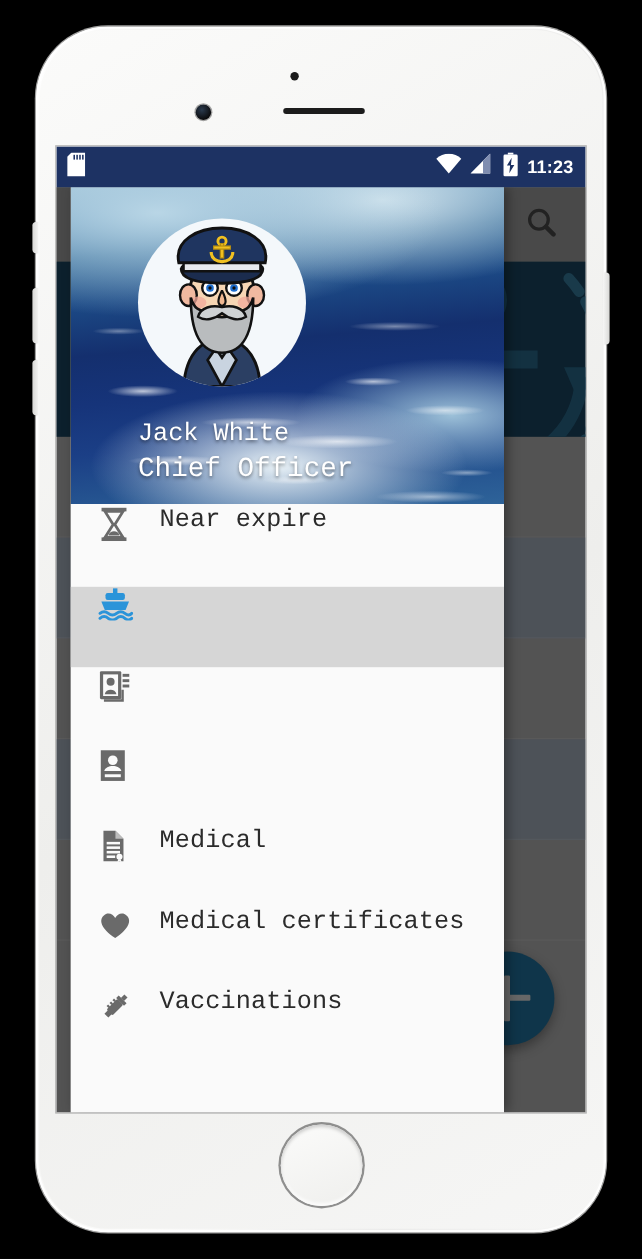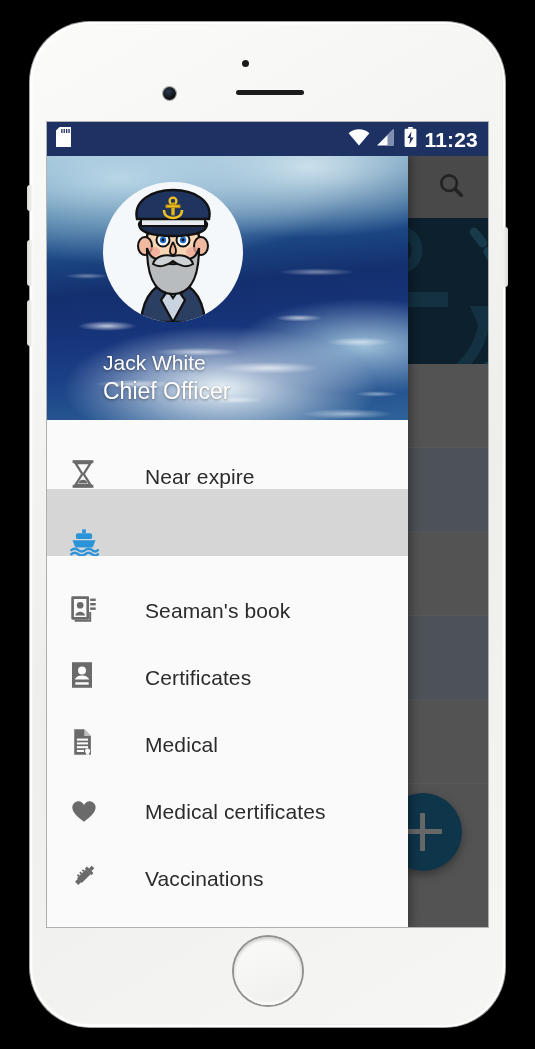--- a/index.html
+++ b/index.html
@@ -94,21 +94,21 @@
   
   .statusbar{
     position:absolute; left:0; top:0; width:100%; height:34px;
     background:#1d3263;
     display:flex; align-items:center;
     padding:0 10px 0 9px;
     color:#fff;
   }
   .sb-left{ display:flex; align-items:center; gap:6px; }
   .sb-right{ margin-left:auto; display:flex; align-items:center; gap:7px; }
-  .sb-time{ font-size:21px; font-weight:bold; letter-spacing:.2px; line-height:1; }
+  .sb-time{ font-size:15px; font-weight:bold; letter-spacing:.2px; line-height:1; }
   .ic{ display:block; }
 
   
   .app-bg{
     position:absolute; left:0; top:34px; right:0; bottom:0;
     background:#7c7c7c;
   }
   .app-toolbar{
     position:absolute; left:0; top:0; right:0; height:62px;
     background:#6e6e6e;
@@ -149,25 +149,25 @@
 
   
   .scrim{
     position:absolute; left:0; top:34px; right:0; bottom:0;
     background:rgba(0,0,0,0.33);
     pointer-events:none;
   }
 
   
   .drawer{
-    position:absolute; left:0; top:34px;
+    position:absolute; left:12px; top:34px;
     width:361px; bottom:0;
     background:#fafafa;
     box-shadow:3px 0 9px rgba(0,0,0,0.35);
-    display:flex; flex-direction:column;
+    display:flex; flex-direction:column;font-family:Liberation Mono, monospace;
   }
 
   
   .dh{
     position:relative;
     height:264px;
     overflow:hidden;
     flex:none;
   }
   .ocean{
@@ -214,25 +214,24 @@
     position:absolute; left:56px; bottom:14px;
     color:#ffffff;
     text-shadow:0 1px 3px rgba(0,0,0,.45);
   }
   .p-name{ font-size:21px; line-height:29px; }
   .p-rank{ font-size:23px; line-height:29px; }
 
   
   .menu{ flex:1; background:#fafafa; padding-top:2px; }
   .mi{
-    display:flex; align-items:flex-end;
+    display:flex; align-items:flex-start;
     height:67px;
     padding-left:22px;
     cursor:pointer;
-    gap:24px;
   }
   .mi.active{ background:#d6d6d6; }
   .mi-ic{
     width:52px; flex:none;
     display:flex; align-items:center; justify-content:flex-start;
   }
   .mi-label{
     font-size:21px; color:#2b2b2b;
     letter-spacing:.1px;
   }
@@ -403,33 +402,31 @@
               <rect x="2" y="3" width="16" height="21" rx="1" fill="#6a6a6a"></rect>
               <rect x="4.4" y="5.4" width="11.2" height="16.2" fill="#fafafa"></rect>
               <circle cx="10" cy="11" r="3" fill="#6a6a6a"></circle>
               <path d="M5.6 20.2 C 6.4 15.8, 13.6 15.8, 14.4 20.2 Z" fill="#6a6a6a"></path>
               <rect x="19" y="5" width="5" height="2.2" fill="#6a6a6a"></rect>
               <rect x="19" y="9" width="5" height="2.2" fill="#6a6a6a"></rect>
               <rect x="19" y="13" width="5" height="2.2" fill="#6a6a6a"></rect>
               <path d="M19 17 v8 h-14" fill="none" stroke="#6a6a6a" stroke-width="1.8"></path>
             </svg>
           </span>
-          <span class="mi-label">Seaman's book</span>
         </div>
 
         <div class="mi">
           <span class="mi-ic">
             <svg width="26" height="30" viewBox="0 0 22 27">
               <rect x="2" y="2" width="18" height="23" fill="#6a6a6a"></rect>
               <circle cx="11" cy="9.5" r="3.6" fill="#fafafa"></circle>
               <path d="M4.6 17.6 C 5.8 12.6, 16.2 12.6, 17.4 17.6 Z" fill="#fafafa"></path>
               <rect x="5" y="20" width="12" height="2.2" fill="#fafafa"></rect>
             </svg>
           </span>
-          <span class="mi-label">Certificates</span>
         </div>
 
         <div class="mi">
           <span class="mi-ic">
             <svg width="26" height="30" viewBox="0 0 22 27">
               <path d="M4 2 h9 l6 6 v17 h-15 Z" fill="#6a6a6a"></path>
               <path d="M13 2 v6 h6 Z" fill="#bdbdbd"></path>
               <rect x="6.4" y="10.4" width="10" height="1.9" fill="#fafafa"></rect>
               <rect x="6.4" y="13.8" width="10" height="1.9" fill="#fafafa"></rect>
               <rect x="6.4" y="17.2" width="10" height="1.9" fill="#fafafa"></rect>

